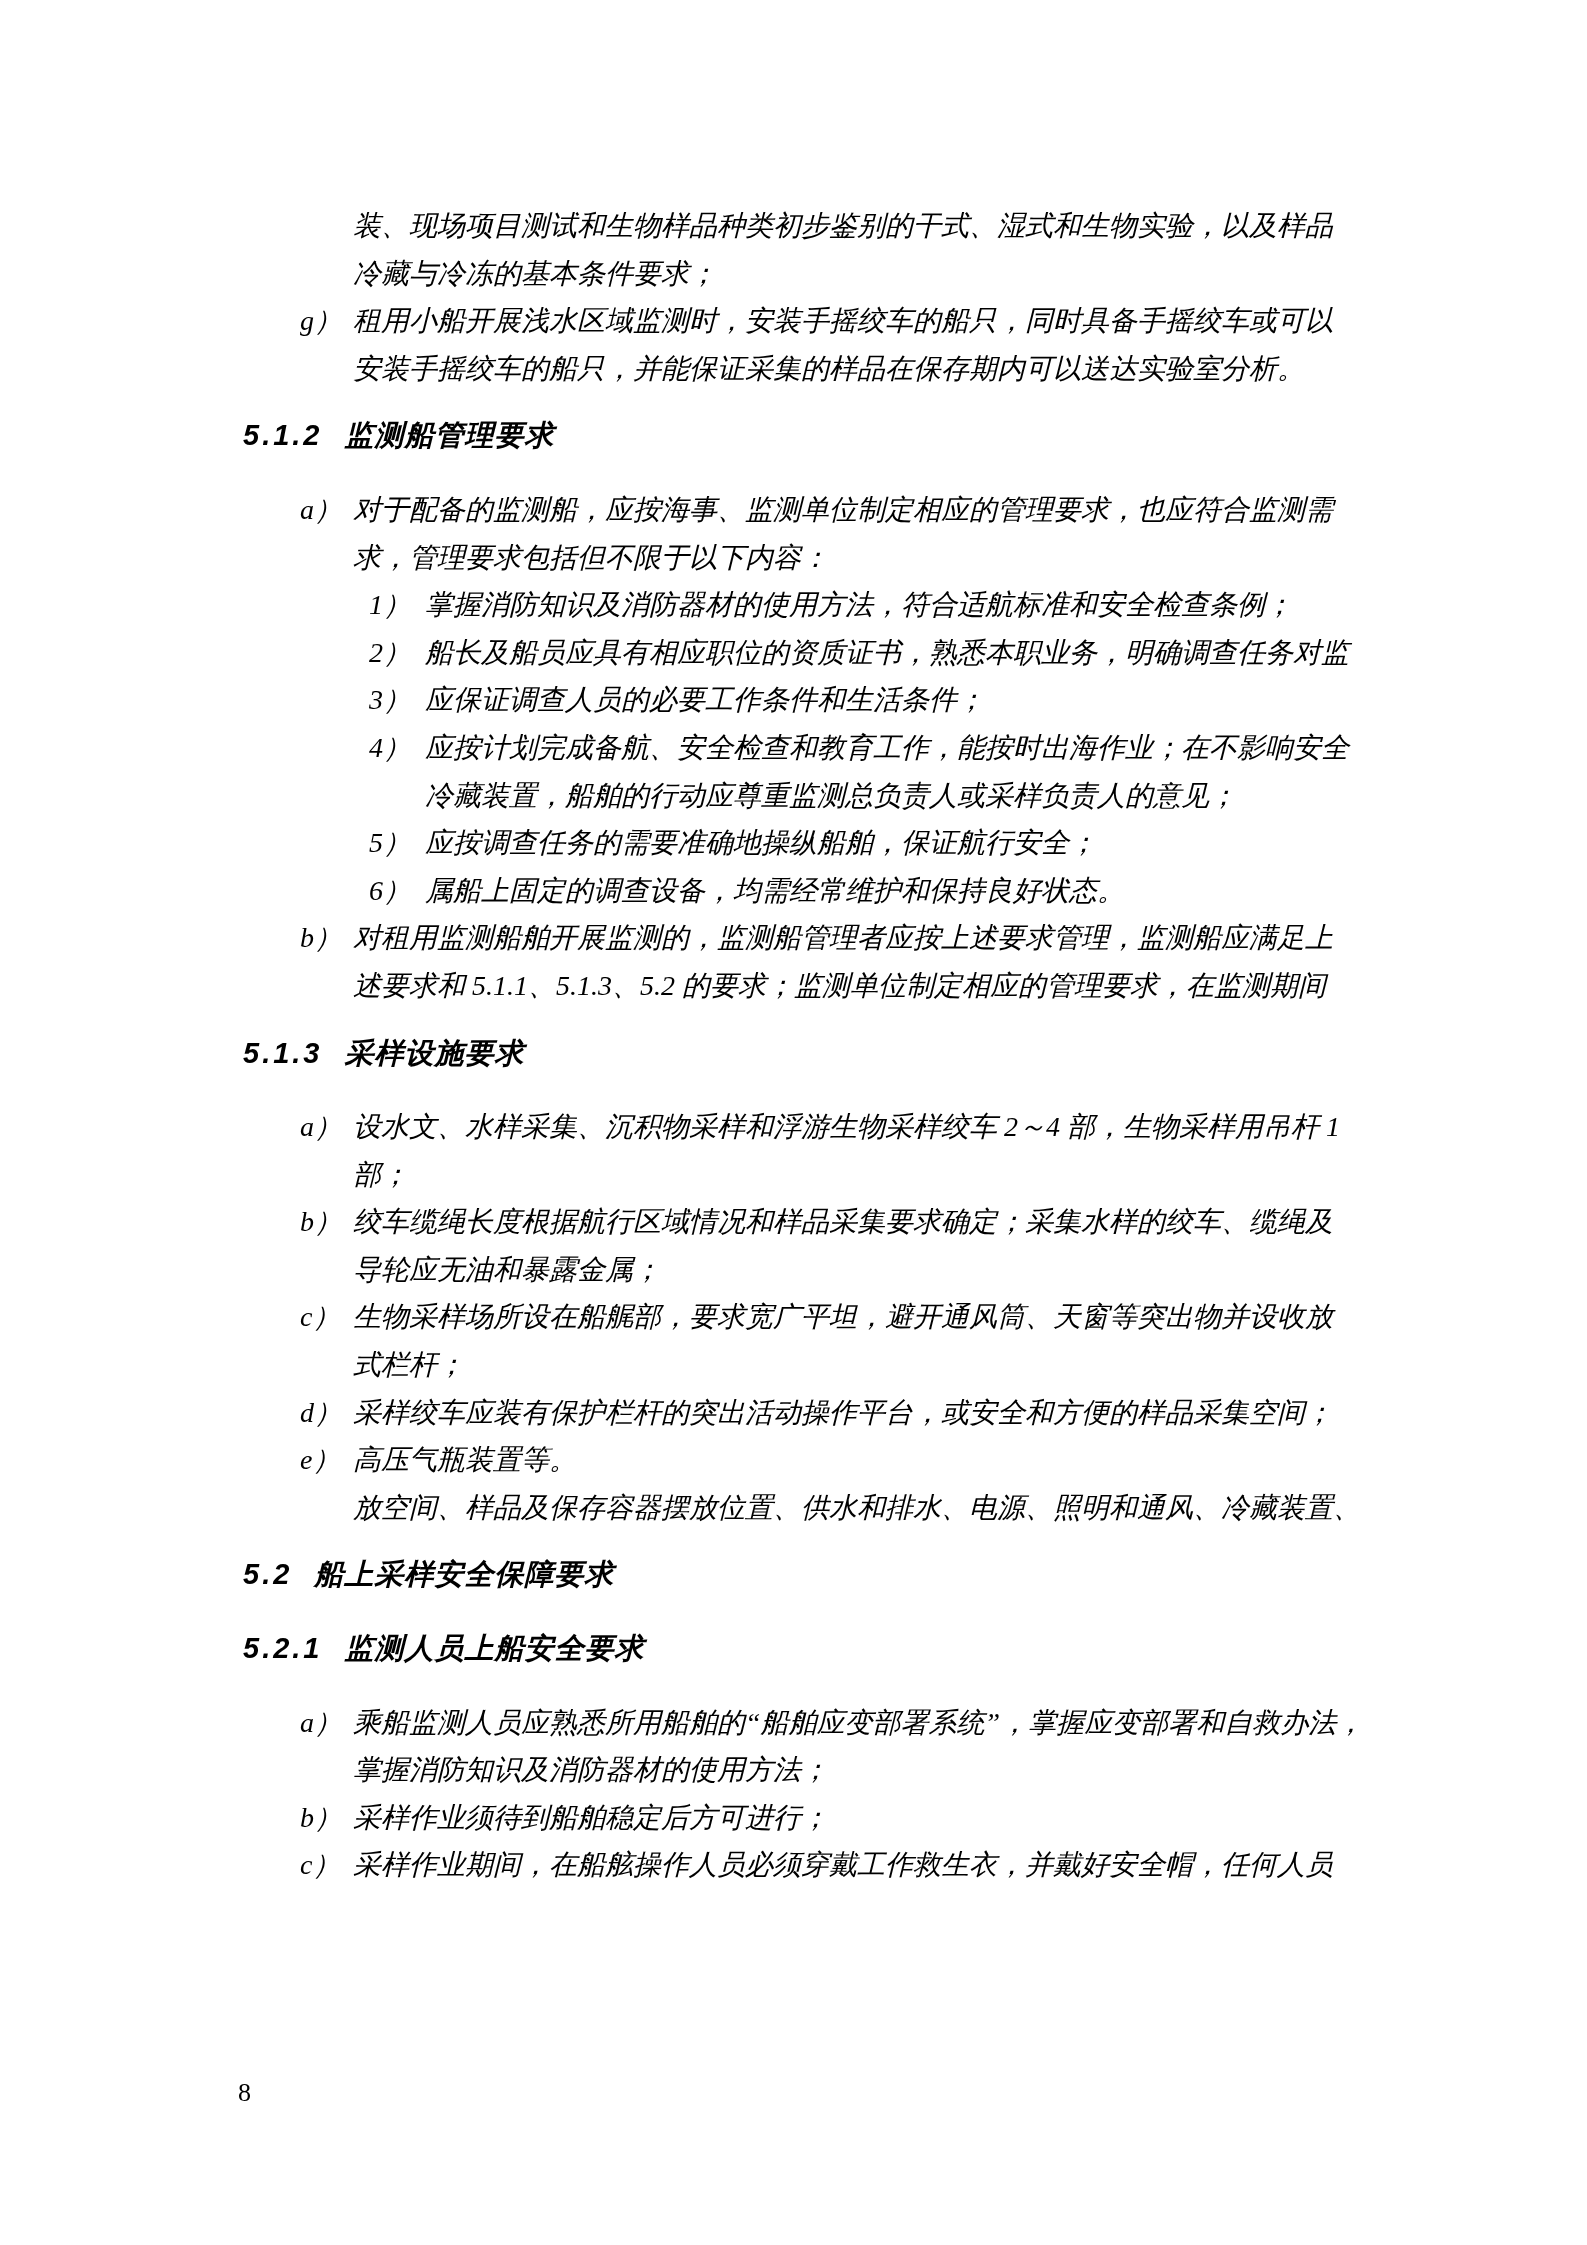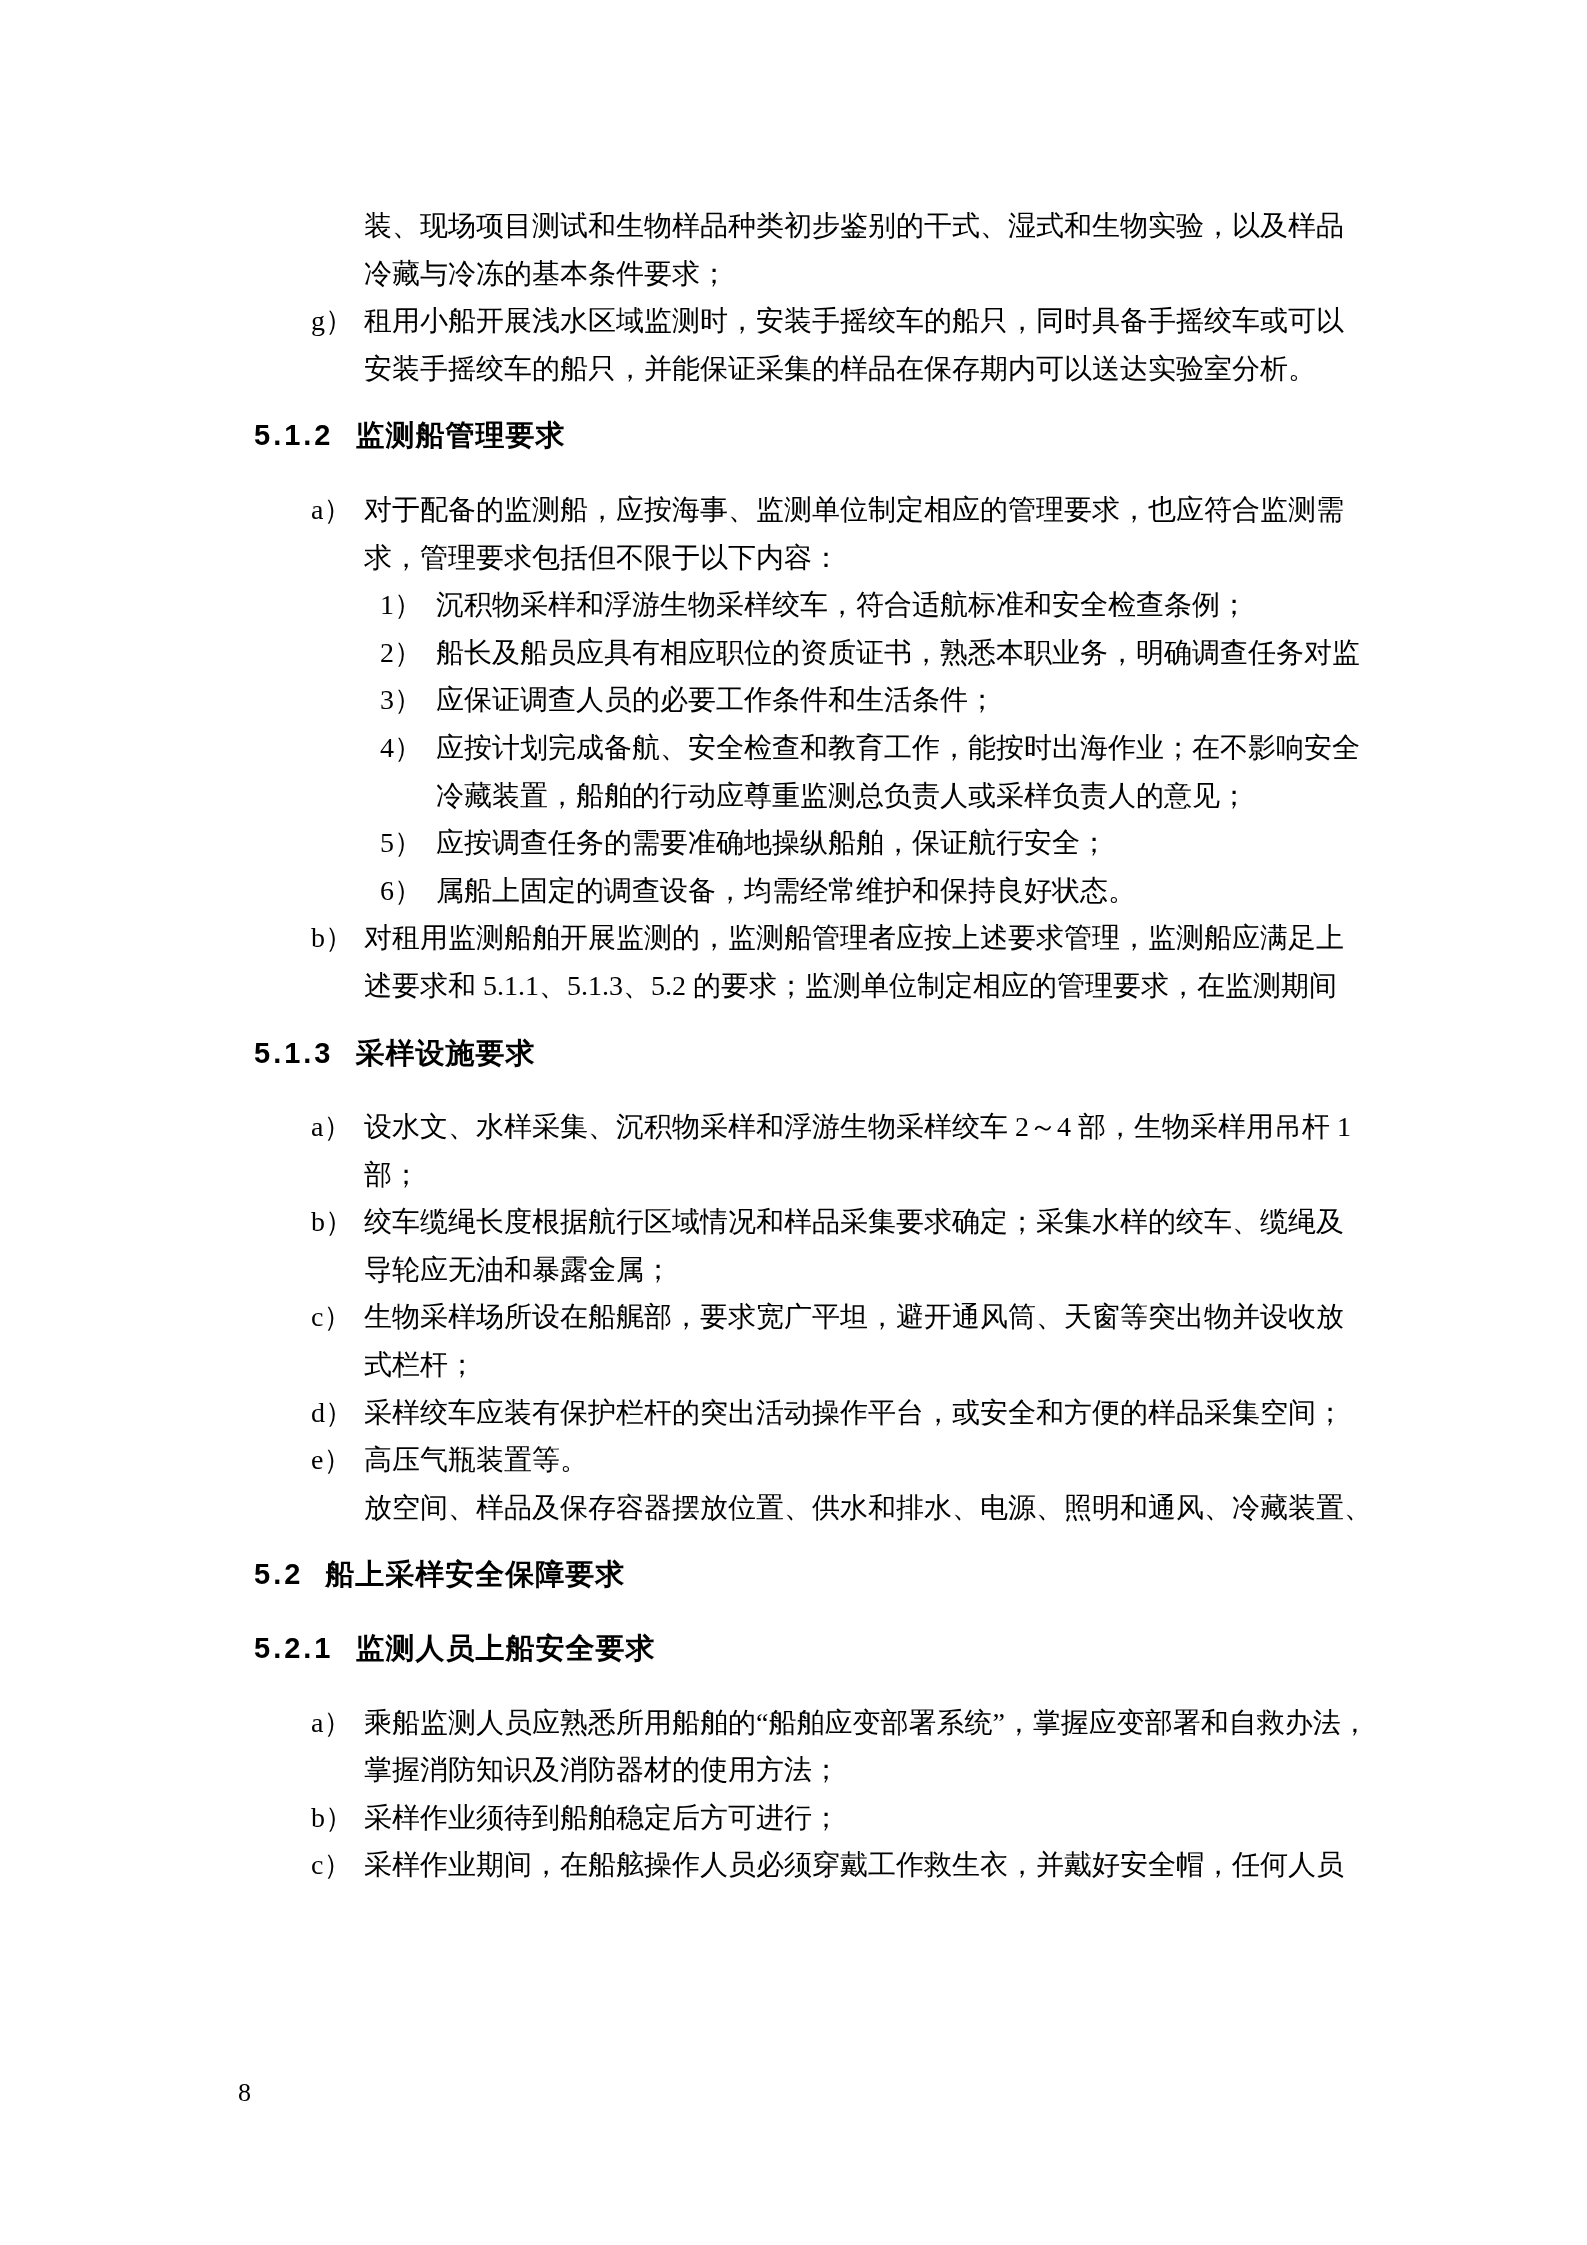--- a/index.html
+++ b/index.html
@@ -7,23 +7,24 @@
     position: relative;
     width: 1587px;
     height: 2245px;
     background: #ffffff;
     margin: 0 auto;
     overflow: hidden;
     color: #000000;
   }
   .content {
     position: absolute;
-    left: 254px;
+    left: 243px;
     top: 202px;
     width: 1127px;
+    font-style: italic;
   }
   .line {
     position: relative;
     font-family: "Liberation Serif", "DejaVu Serif", serif;
     font-size: 28px;
     line-height: 47.6px;
     white-space: pre;
     color: #000000;
   }
   
@@ -58,21 +59,21 @@
 
 <div class="page">
   <div class="content" id="doc-content">
       <div class="line lvl-letter cont"><span class="text">装、现场项目测试和生物样品种类初步鉴别的干式、湿式和生物实验，以及样品</span></div>
       <div class="line lvl-letter cont"><span class="text">冷藏与冷冻的基本条件要求；</span></div>
       <div class="line lvl-letter item"><span class="marker">g）</span><span class="text">租用小船开展浅水区域监测时，安装手摇绞车的船只，同时具备手摇绞车或可以</span></div>
       <div class="line lvl-letter cont"><span class="text">安装手摇绞车的船只，并能保证采集的样品在保存期内可以送达实验室分析。</span></div>
       <div class="heading"><span class="h-num">5.1.2</span><span class="h-title">监测船管理要求</span></div>
       <div class="line lvl-letter item"><span class="marker">a）</span><span class="text">对于配备的监测船，应按海事、监测单位制定相应的管理要求，也应符合监测需</span></div>
       <div class="line lvl-letter cont"><span class="text">求，管理要求包括但不限于以下内容：</span></div>
-      <div class="line lvl-number item"><span class="marker">1）</span><span class="text">沉积物采样和浮游生物采样绞车，符合适航标准和安全检查条例；</span></div>
+      <div class="line lvl-number item"><span class="marker">1）</span><span class="text">掌握消防知识及消防器材的使用方法，符合适航标准和安全检查条例；</span></div>
       <div class="line lvl-number item"><span class="marker">2）</span><span class="text">船长及船员应具有相应职位的资质证书，熟悉本职业务，明确调查任务对监</span></div>
       <div class="line lvl-number item"><span class="marker">3）</span><span class="text">应保证调查人员的必要工作条件和生活条件；</span></div>
       <div class="line lvl-number item"><span class="marker">4）</span><span class="text">应按计划完成备航、安全检查和教育工作，能按时出海作业；在不影响安全</span></div>
       <div class="line lvl-number cont"><span class="text">冷藏装置，船舶的行动应尊重监测总负责人或采样负责人的意见；</span></div>
       <div class="line lvl-number item"><span class="marker">5）</span><span class="text">应按调查任务的需要准确地操纵船舶，保证航行安全；</span></div>
       <div class="line lvl-number item"><span class="marker">6）</span><span class="text">属船上固定的调查设备，均需经常维护和保持良好状态。</span></div>
       <div class="line lvl-letter item"><span class="marker">b）</span><span class="text">对租用监测船舶开展监测的，监测船管理者应按上述要求管理，监测船应满足上</span></div>
       <div class="line lvl-letter cont"><span class="text">述要求和 5.1.1、5.1.3、5.2 的要求；监测单位制定相应的管理要求，在监测期间</span></div>
       <div class="heading"><span class="h-num">5.1.3</span><span class="h-title">采样设施要求</span></div>
       <div class="line lvl-letter item"><span class="marker">a）</span><span class="text">设水文、水样采集、沉积物采样和浮游生物采样绞车 2～4 部，生物采样用吊杆 1</span></div>

